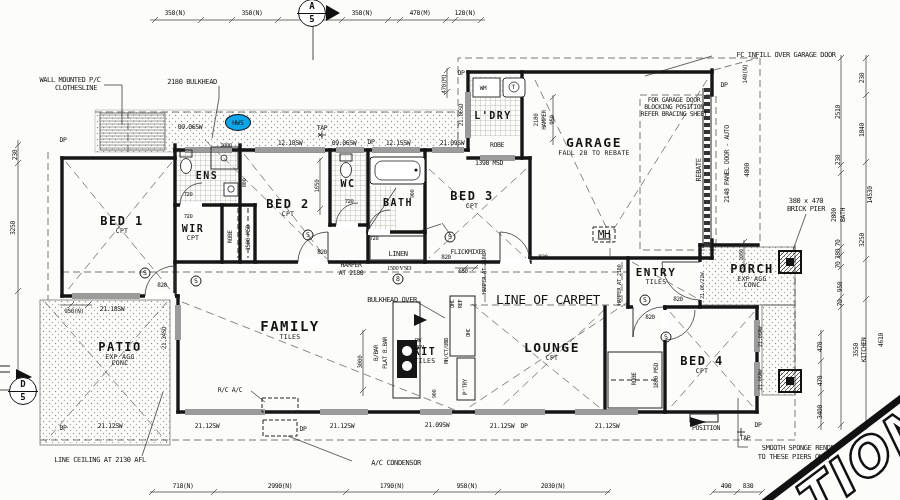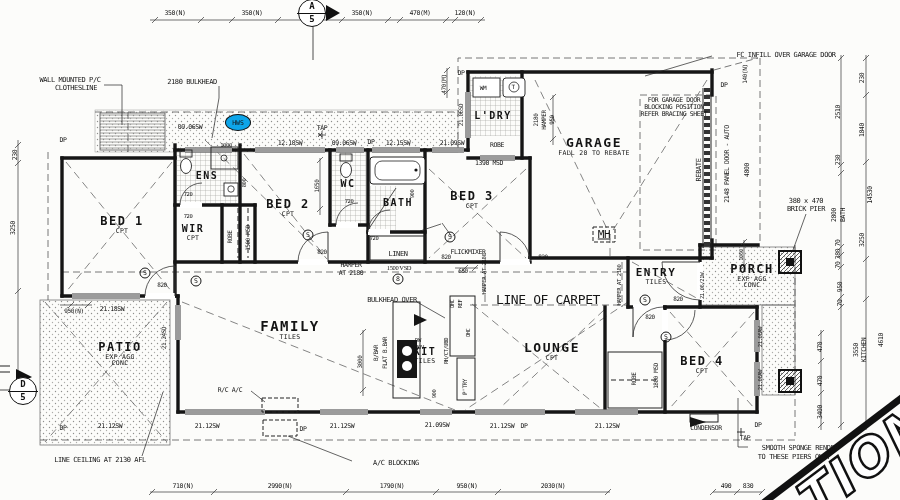--- a/index.html
+++ b/index.html
@@ -395,27 +395,27 @@
       <span class="lbl" style="left: 761px; top: 337px; font-size: 5.5px; transform: translate(-50%, -50%) rotate(-90deg);">21.06AW</span>
       <span class="lbl" style="left: 761px; top: 380px; font-size: 5.5px; transform: translate(-50%, -50%) rotate(-90deg);">21.06AW</span>
       <span class="lbl" style="left: 110px; top: 426px; font-size: 6.5px; transform: translate(-50%, -50%);">21.12SW</span>
       <span class="lbl" style="left: 207px; top: 426px; font-size: 6.5px; transform: translate(-50%, -50%);">21.12SW</span>
       <span class="lbl" style="left: 303px; top: 429px; font-size: 6.5px; transform: translate(-50%, -50%);">DP</span>
       <span class="lbl" style="left: 342px; top: 426px; font-size: 6.5px; transform: translate(-50%, -50%);">21.12SW</span>
       <span class="lbl" style="left: 437px; top: 425px; font-size: 6.5px; transform: translate(-50%, -50%);">21.09SW</span>
       <span class="lbl" style="left: 502px; top: 426px; font-size: 6.5px; transform: translate(-50%, -50%);">21.12SW</span>
       <span class="lbl" style="left: 524px; top: 426px; font-size: 6.5px; transform: translate(-50%, -50%);">DP</span>
       <span class="lbl" style="left: 607px; top: 426px; font-size: 6.5px; transform: translate(-50%, -50%);">21.12SW</span>
-      <span class="lbl" style="left: 706px; top: 428px; font-size: 6.5px; transform: translate(-50%, -50%);">CONDENSOR</span>
+      <span class="lbl" style="left: 706px; top: 428px; font-size: 6.5px; transform: translate(-50%, -50%);">POSITION</span>
       <span class="lbl" style="left: 745px; top: 438px; font-size: 6.5px; transform: translate(-50%, -50%);">TAP</span>
       <span class="lbl" style="left: 758px; top: 425px; font-size: 6.5px; transform: translate(-50%, -50%);">DP</span>
       <span class="lbl" style="left: 800px; top: 448px; font-size: 7px; transform: translate(-50%, -50%);">SMOOTH SPONGE RENDER</span>
       <span class="lbl" style="left: 794px; top: 457px; font-size: 7px; transform: translate(-50%, -50%);">TO THESE PIERS ONLY</span>
       <span class="lbl" style="left: 100px; top: 460px; font-size: 7px; transform: translate(-50%, -50%);">LINE CEILING AT 2130 AFL</span>
-      <span class="lbl" style="left: 396px; top: 463px; font-size: 7px; transform: translate(-50%, -50%);">A/C BLOCKING</span>
+      <span class="lbl" style="left: 396px; top: 463px; font-size: 7px; transform: translate(-50%, -50%);">A/C CONDENSOR</span>
       <span class="lbl" style="left: 513px; top: 87px; font-size: 6px; transform: translate(-50%, -50%);">T</span>
       <span class="lbl" style="left: 175px; top: 13px; font-size: 6.5px; transform: translate(-50%, -50%);">350(N)</span>
       <span class="lbl" style="left: 252px; top: 13px; font-size: 6.5px; transform: translate(-50%, -50%);">350(N)</span>
       <span class="lbl" style="left: 362px; top: 13px; font-size: 6.5px; transform: translate(-50%, -50%);">350(N)</span>
       <span class="lbl" style="left: 420px; top: 13px; font-size: 6.5px; transform: translate(-50%, -50%);">470(M)</span>
       <span class="lbl" style="left: 465px; top: 13px; font-size: 6.5px; transform: translate(-50%, -50%);">120(N)</span>
       <span class="lbl" style="left: 183px; top: 486px; font-size: 6.5px; transform: translate(-50%, -50%);">710(N)</span>
       <span class="lbl" style="left: 280px; top: 486px; font-size: 6.5px; transform: translate(-50%, -50%);">2990(N)</span>
       <span class="lbl" style="left: 392px; top: 486px; font-size: 6.5px; transform: translate(-50%, -50%);">1790(N)</span>
       <span class="lbl" style="left: 467px; top: 486px; font-size: 6.5px; transform: translate(-50%, -50%);">950(N)</span>

